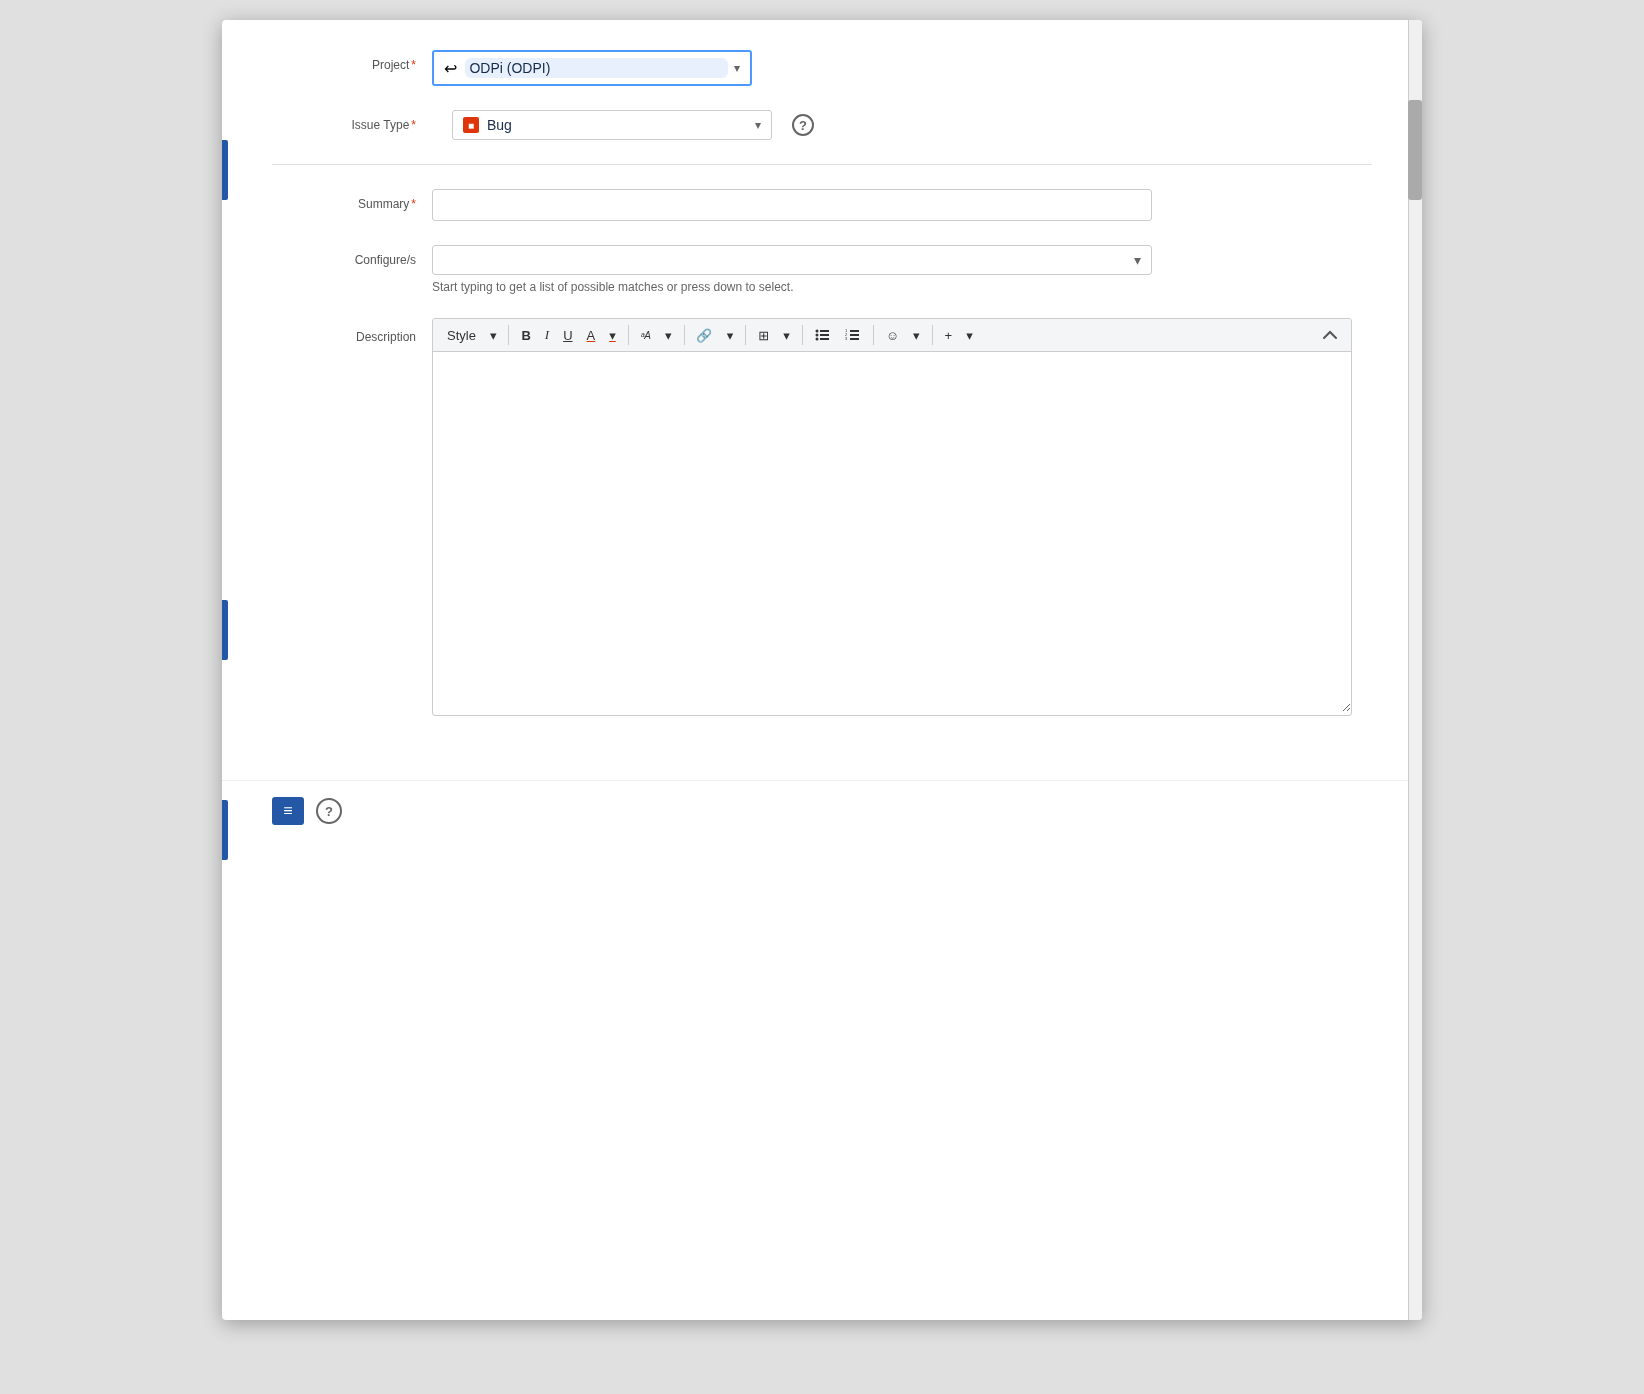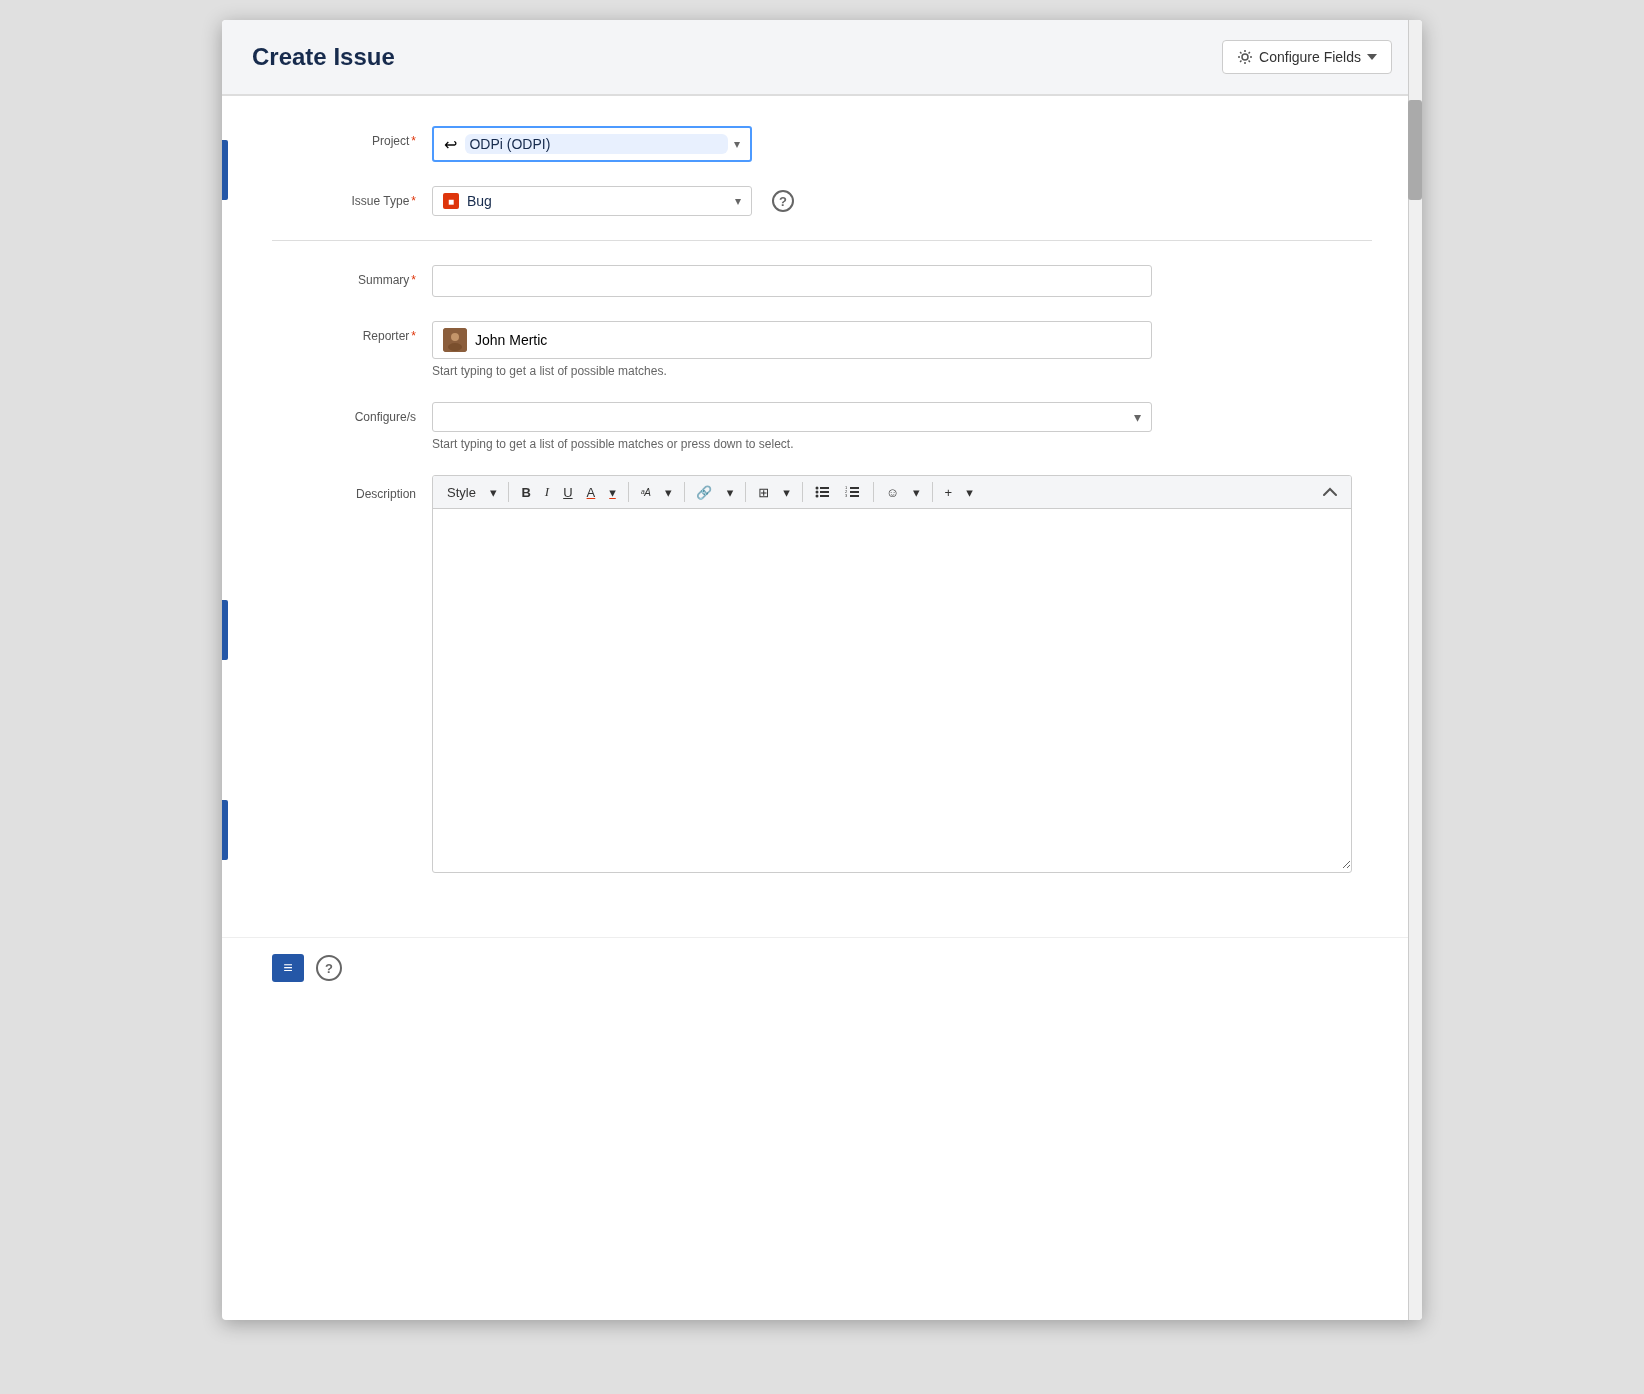--- a/index.html
+++ b/index.html
@@ -380,92 +380,61 @@
 <div class="dialog">
 
   <div class="left-accent-top"></div>
   <div class="left-accent-mid"></div>
   <div class="left-accent-bot"></div>
 
   <div class="right-scrollbar">
     <div class="right-scrollbar-thumb"></div>
   </div>
 
-  <div class="dialog-header">
-    <span class="dialog-title">Create Issue</span>
-    <button class="configure-fields-btn">
-      <svg class="gear-icon-svg" viewBox="0 0 16 16" fill="none" stroke="#555" stroke-width="1.5">
-        <circle cx="8" cy="8" r="3"></circle>
-        <path d="M8 1v2M8 13v2M1 8h2M13 8h2M3.05 3.05l1.41 1.41M11.54 11.54l1.41 1.41M3.05 12.95l1.41-1.41M11.54 4.46l1.41-1.41"></path>
-      </svg>
-      <span>Configure Fields</span>
-      <svg class="chevron-icon-svg" viewBox="0 0 10 6" fill="#555">
-        <path d="M0 0l5 6 5-6z"></path>
-      </svg>
-    </button>
-  </div>
 
   <div class="dialog-body">
 
     <div class="form-row">
       <div class="form-label">
         <span>Project</span><span class="required">*</span>
       </div>
       <div class="form-control-wrap">
         <div class="select-field">
           <span class="project-icon">↩</span>
           <span class="select-field-text">ODPi (ODPI)</span>
           <span class="select-arrow">▾</span>
         </div>
       </div>
     </div>
 
     <div class="form-row">
       <div class="form-label">
         <span>Issue Type</span><span class="required">*</span>
       </div>
-      <div class="form-control-wrap" style="display:flex;align-items:center;gap:10px;">
+      <div class="form-control-wrap" style="display:flex;align-items:center;gap:10px;margin-left:20px;">
         <div class="select-field-normal">
           <span class="bug-icon"></span>
           <span class="select-field-normal-text">Bug</span>
           <span class="select-arrow">▾</span>
         </div>
         <span class="help-icon">?</span>
       </div>
     </div>
 
     <hr class="form-divider">
 
     <div class="form-row">
       <div class="form-label">
         <span>Summary</span><span class="required">*</span>
       </div>
       <div class="form-control-wrap">
         <input class="text-input" type="text" value="" style="">
       </div>
     </div>
 
-    <div class="form-row">
-      <div class="form-label">
-        <span>Reporter</span><span class="required">*</span>
-      </div>
-      <div class="form-control-wrap">
-        <div class="reporter-field">
-          <div class="reporter-avatar">
-            <svg width="24" height="24" viewBox="0 0 24 24">
-              <rect width="24" height="24" fill="#8b5e3c" rx="3"></rect>
-              <circle cx="12" cy="9" r="4" fill="#c4956a"></circle>
-              <ellipse cx="12" cy="19" rx="7" ry="4" fill="#7a4f2d"></ellipse>
-            </svg>
-          </div>
-          <span>John Mertic</span>
-        </div>
-        <div class="hint-text">Start typing to get a list of possible matches.</div>
-      </div>
-    </div>
 
     <div class="form-row">
       <div class="form-label">
         <span>Configure/s</span>
       </div>
       <div class="form-control-wrap">
         <div class="component-select">
           <span style="flex:1;color:#aaa;"></span>
           <span class="component-select-arrow">▾</span>
         </div>

